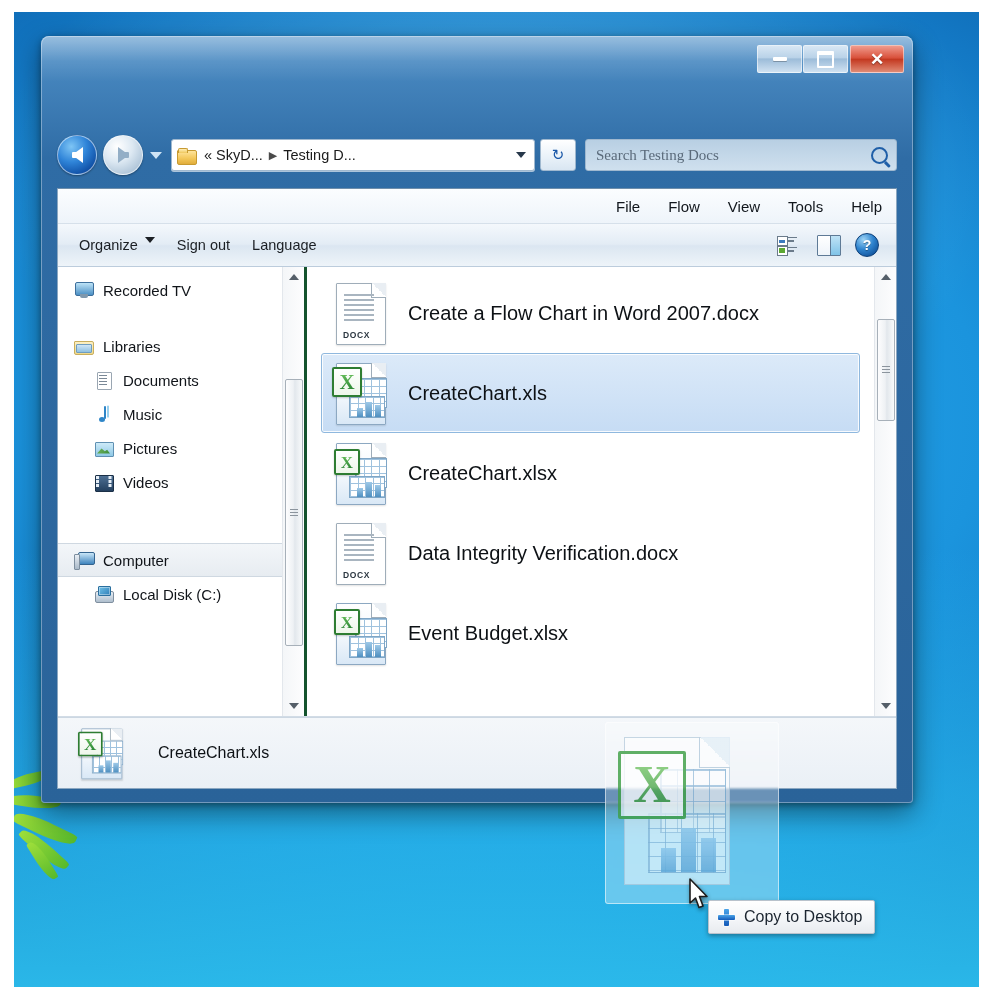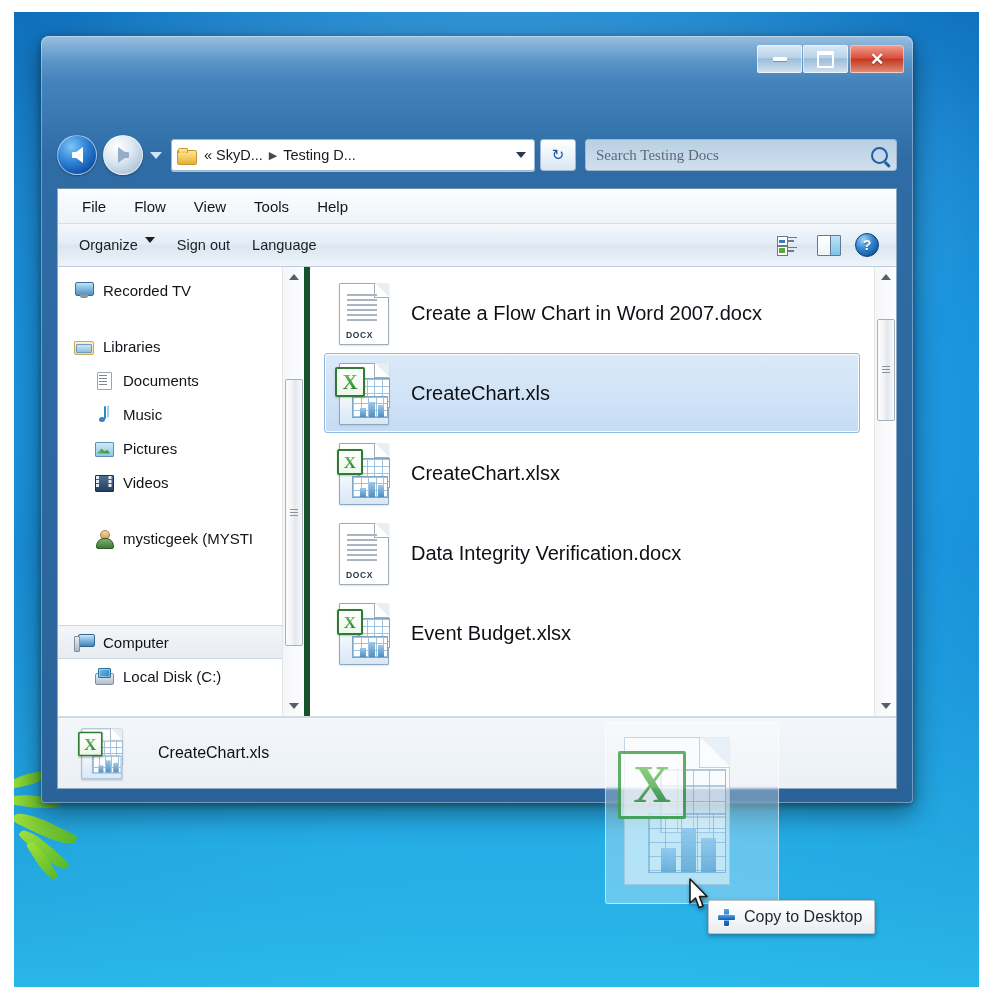--- a/index.html
+++ b/index.html
@@ -143,20 +143,21 @@
   
   .client{
     position:absolute;left:16px;top:152px;right:16px;bottom:14px;
     background:#fff;border:1px solid #8ba7c1;border-top-color:#6e8eab;
     display:flex;flex-direction:column;overflow:hidden;
   }
   .menubar{
     height:34px;flex:0 0 auto;display:flex;align-items:center;padding-left:10px;
     background:linear-gradient(180deg,#fbfdff 0%,#eef4fa 100%);
     border-bottom:1px solid #d6e0ea;
+    justify-content:flex-end;
   }
   .menu-item{font-size:15px;color:#11161c;padding:3px 14px;cursor:pointer;border-radius:2px;}
 
   .cmdbar{
     height:42px;flex:0 0 auto;display:flex;align-items:center;padding:0 10px;
     background:linear-gradient(180deg,#f4f8fc 0%,#e3ecf5 48%,#dbe6f1 52%,#eef4f9 100%);
     border-bottom:1px solid #bcccdc;
   }
   .cmd{font-size:14.5px;color:#1b1f24;padding:4px 11px;cursor:pointer;border-radius:2px;display:flex;gap:7px;}
   .cmd .caret{width:0;height:0;border-left:5px solid transparent;border-right:5px solid transparent;border-top:6px solid #1b1f24;}
@@ -186,33 +187,32 @@
     border:1px solid #0d3f78;color:#fff;font-size:14px;font-weight:bold;
     display:flex;align-items:center;justify-content:center;line-height:1;
     text-shadow:0 1px 1px rgba(0,0,0,.35);
   }
 
   
   .panes{flex:1;display:flex;min-height:0;border-bottom:1px solid #d2dce6;}
 
   .navpane{
     width:246px;flex:0 0 auto;background:#fff;position:relative;
-    border-right:6px solid #14532d;display:flex;flex-direction:column;
+    border-right:3px solid #14532d;display:flex;flex-direction:column;
   }
   .nav-scroll{flex:1;overflow:hidden;padding-top:6px;position:relative;}
   .nav-item{
     display:flex;align-items:center;gap:9px;height:34px;padding-left:16px;cursor:pointer;
     font-size:15px;color:#101419;white-space:nowrap;
   }
   .nav-item.indent{padding-left:36px;}
   .nav-item.selected{
     background:linear-gradient(180deg,#f3f6f9 0%,#e7ecf1 100%);
     border-top:1px solid #cfd8e1;border-bottom:1px solid #cfd8e1;
     height:32px;
-    margin-top:48px;
   }
   .nav-gap{height:22px;}
 
   
   .ic{width:20px;height:17px;flex:0 0 auto;position:relative;}
   .ic-monitor:before{content:"";position:absolute;left:1px;top:0;width:17px;height:12px;border-radius:2px;background:linear-gradient(180deg,#bde3f7,#4b8fc4);border:1px solid #3d6f9c;}
   .ic-monitor:after{content:"";position:absolute;left:6px;top:12px;width:8px;height:4px;background:#7f98ad;border-radius:0 0 2px 2px;}
   .ic-libs:before{content:"";position:absolute;left:0;top:3px;width:18px;height:12px;border-radius:1px 2px 2px 2px;background:linear-gradient(180deg,#fdf0c4,#efd98c);border:1px solid #c9ae5d;}
   .ic-libs:after{content:"";position:absolute;left:2px;top:6px;width:14px;height:7px;background:linear-gradient(180deg,#cfe6f7,#8fc0e0);border:1px solid #6f9dc0;border-radius:1px;}
   .ic-doc:before{content:"";position:absolute;left:3px;top:0;width:13px;height:16px;background:#fff;border:1px solid #9aa6b2;border-radius:1px;}
@@ -531,24 +531,20 @@
               <span class="ic ic-pic"></span>
               <span>Pictures</span>
             </div>
             <div class="nav-item indent">
               <span class="ic ic-vid"></span>
               <span>Videos</span>
             </div>
 
             <div class="nav-gap"></div>
 
-            <div class="nav-item indent">
-              <span class="ic ic-user"></span>
-              <span>mysticgeek (MYSTI</span>
-            </div>
 
             <div class="nav-gap"></div>
 
             <div class="nav-item selected">
               <span class="ic ic-comp"></span>
               <span>Computer</span>
             </div>
             <div class="nav-item indent">
               <span class="ic ic-disk"></span>
               <span>Local Disk (C:)</span>

